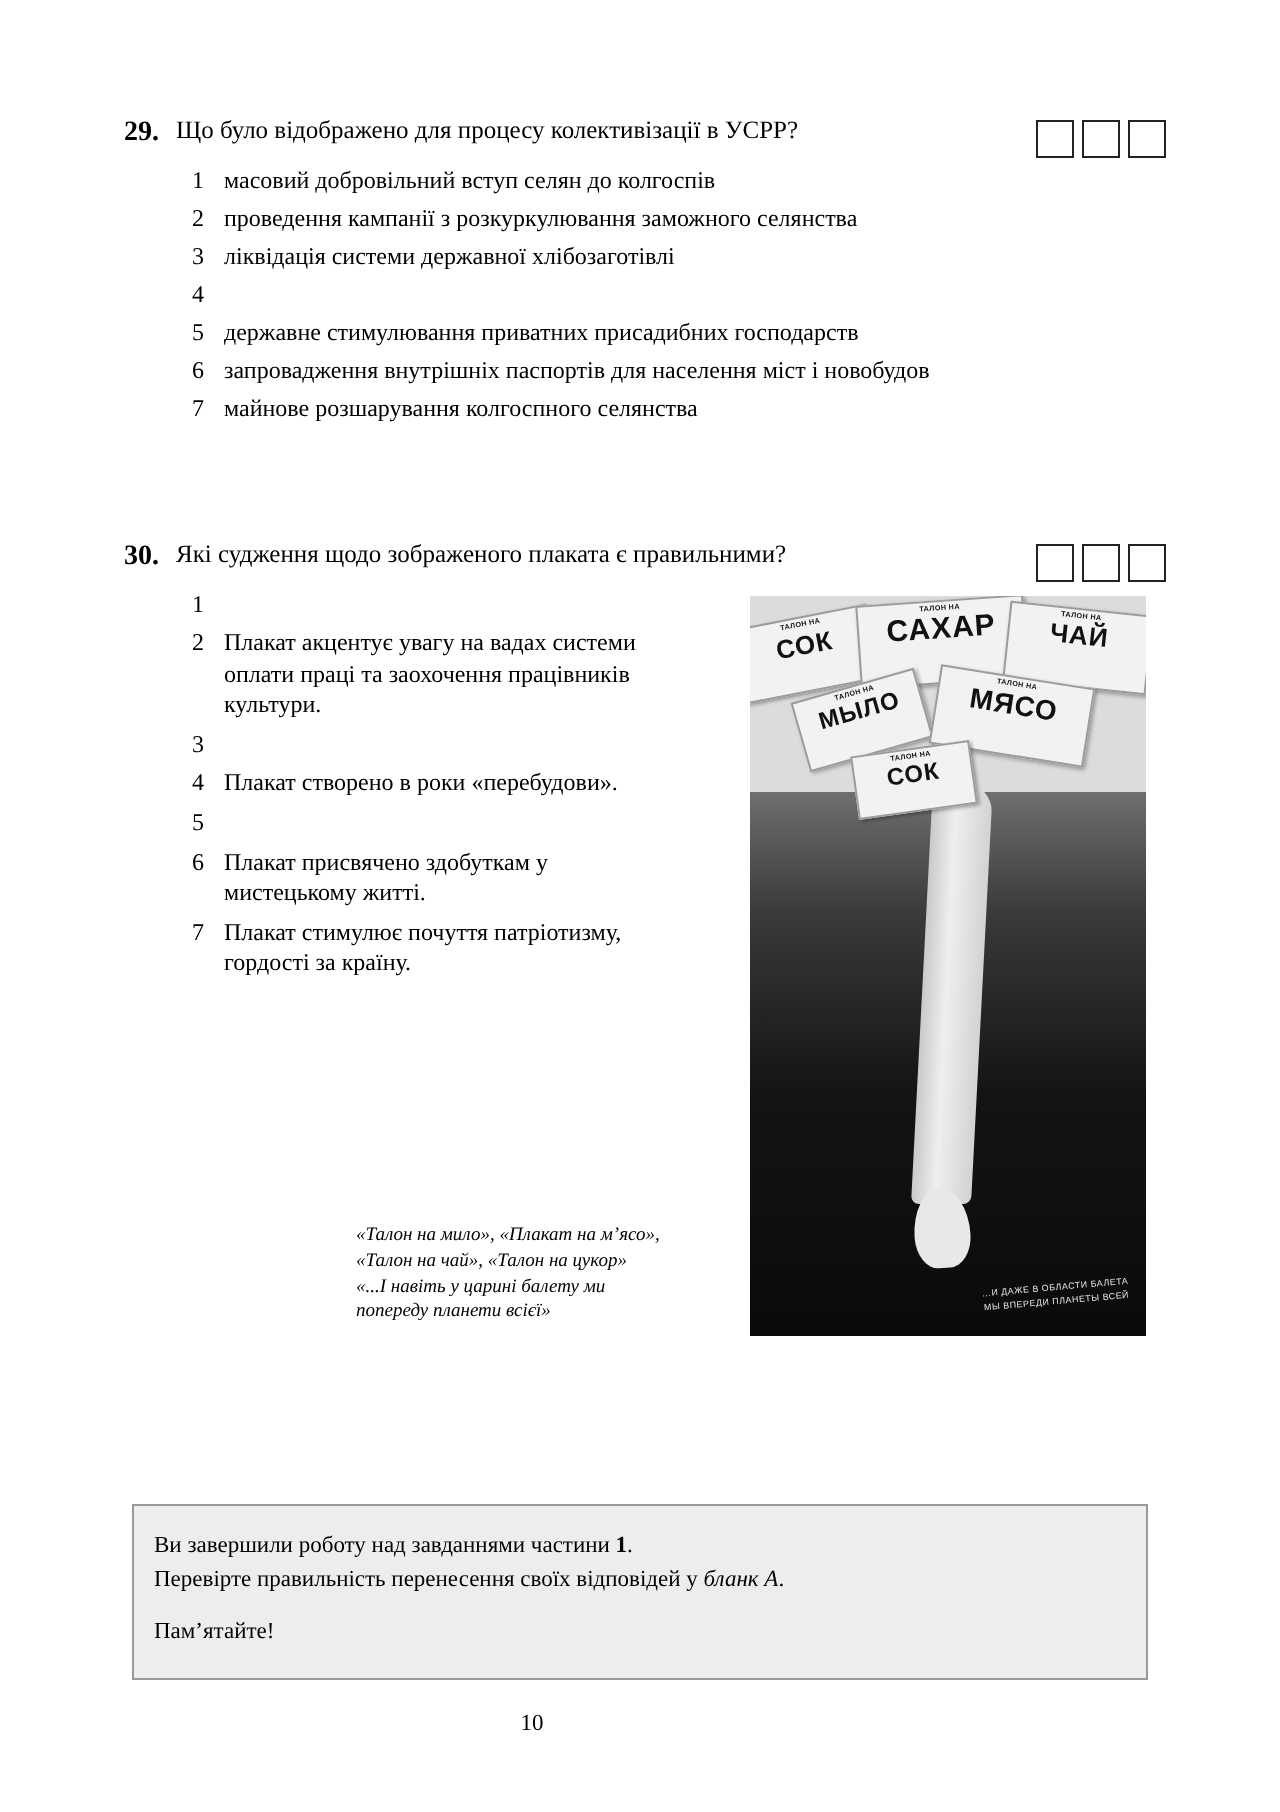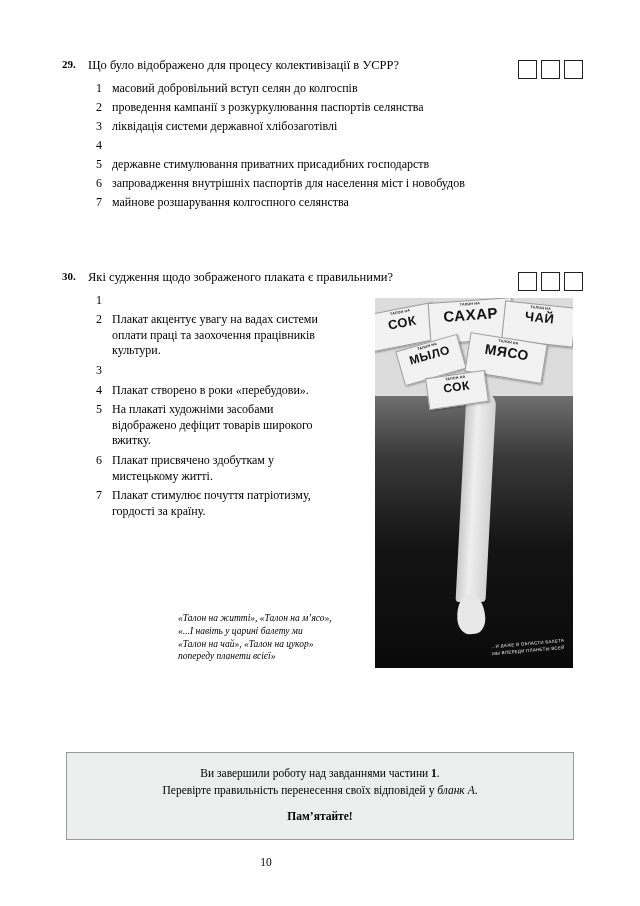--- a/index.html
+++ b/index.html
@@ -34,21 +34,21 @@
   }
   .q29 { top: 58px; }
   .q30 { top: 270px; }
 
   .q-head {
     display: flex;
     align-items: flex-start;
   }
   .q-num {
     font-weight: bold;
-    font-size: 11px;
+    font-size: 14px;
     width: 26px;
     flex: 0 0 26px;
     text-align: left;
     line-height: 1.25;
   }
   .q-text {
     font-size: 12.5px;
     line-height: 1.25;
     flex: 1 1 auto;
     padding-right: 70px;
@@ -207,26 +207,26 @@
   
   .footer-note {
     position: absolute;
     left: 66px;
     top: 752px;
     width: 508px;
     background: #eceded;
     border: 1px solid #9a9a9a;
     padding: 12px 10px 14px 10px;
     box-sizing: border-box;
-    text-align: center;
+    text-align: left;
     font-size: 11.5px;
     line-height: 1.5;
   }
   .footer-note .remember {
-    font-weight: bold;
+    font-weight: normal;
     margin-top: 8px;
   }
   .footer-note b { font-weight: bold; }
   .footer-note i { }
 
   .page-number {
     position: absolute;
     left: 0;
     top: 856px;
     width: 532px;
@@ -245,21 +245,21 @@
         <div class="q-num">29.</div>
         <div class="q-text">Що було відображено для процесу колективізації в УСРР?</div>
       </div>
       <div class="answers">
         <div class="ans-row">
           <div class="ans-num">1</div>
           <div class="ans-text">масовий добровільний вступ селян до колгоспів</div>
         </div>
         <div class="ans-row">
           <div class="ans-num">2</div>
-          <div class="ans-text">проведення кампанії з розкуркулювання паспортів селянства</div>
+          <div class="ans-text">проведення кампанії з розкуркулювання заможного селянства</div>
         </div>
         <div class="ans-row">
           <div class="ans-num">3</div>
           <div class="ans-text">ліквідація системи державної хлібозаготівлі</div>
         </div>
         <div class="ans-row">
           <div class="ans-num">4</div>
         </div>
         <div class="ans-row">
           <div class="ans-num">5</div>
@@ -297,21 +297,20 @@
         </div>
         <div class="ans-row">
           <div class="ans-num">3</div>
         </div>
         <div class="ans-row">
           <div class="ans-num">4</div>
           <div class="ans-text">Плакат створено в роки «перебудови».</div>
         </div>
         <div class="ans-row">
           <div class="ans-num">5</div>
-          <div class="ans-text">На плакаті художніми засобами відображено дефіцит товарів широкого вжитку.</div>
         </div>
         <div class="ans-row">
           <div class="ans-num">6</div>
           <div class="ans-text">Плакат присвячено здобуткам у мистецькому житті.</div>
         </div>
         <div class="ans-row">
           <div class="ans-num">7</div>
           <div class="ans-text">Плакат стимулює почуття патріотизму, гордості за країну.</div>
         </div>
       </div>
@@ -351,23 +350,23 @@
       </div>
       <div class="coupon c6">
         <span class="small">ТАЛОН НА</span>
         <span class="big">СОК</span>
       </div>
 
       <div class="poster-caption">...И ДАЖЕ В ОБЛАСТИ БАЛЕТА МЫ ВПЕРЕДИ ПЛАНЕТЫ ВСЕЙ</div>
     </div>
 
     <div class="img-caption">
-      <div>«Талон на житті», «Талон на м’ясо»,</div>
+      <div>«Талон на мило», «Плакат на м’ясо»,</div>
+      <div>«Талон на чай», «Талон на цукор»</div>
       <div>«...І навіть у царині балету ми</div>
-      <div>«Талон на чай», «Талон на цукор»</div>
       <div>попереду планети всієї»</div>
     </div>
 
     <div class="footer-note">
       <div>
         <span>Ви завершили роботу над завданнями частини </span><b>1</b><span>.</span>
       </div>
       <div>
         <span>Перевірте правильність перенесення своїх відповідей у </span><i>бланк А</i><span>.</span>
       </div>

